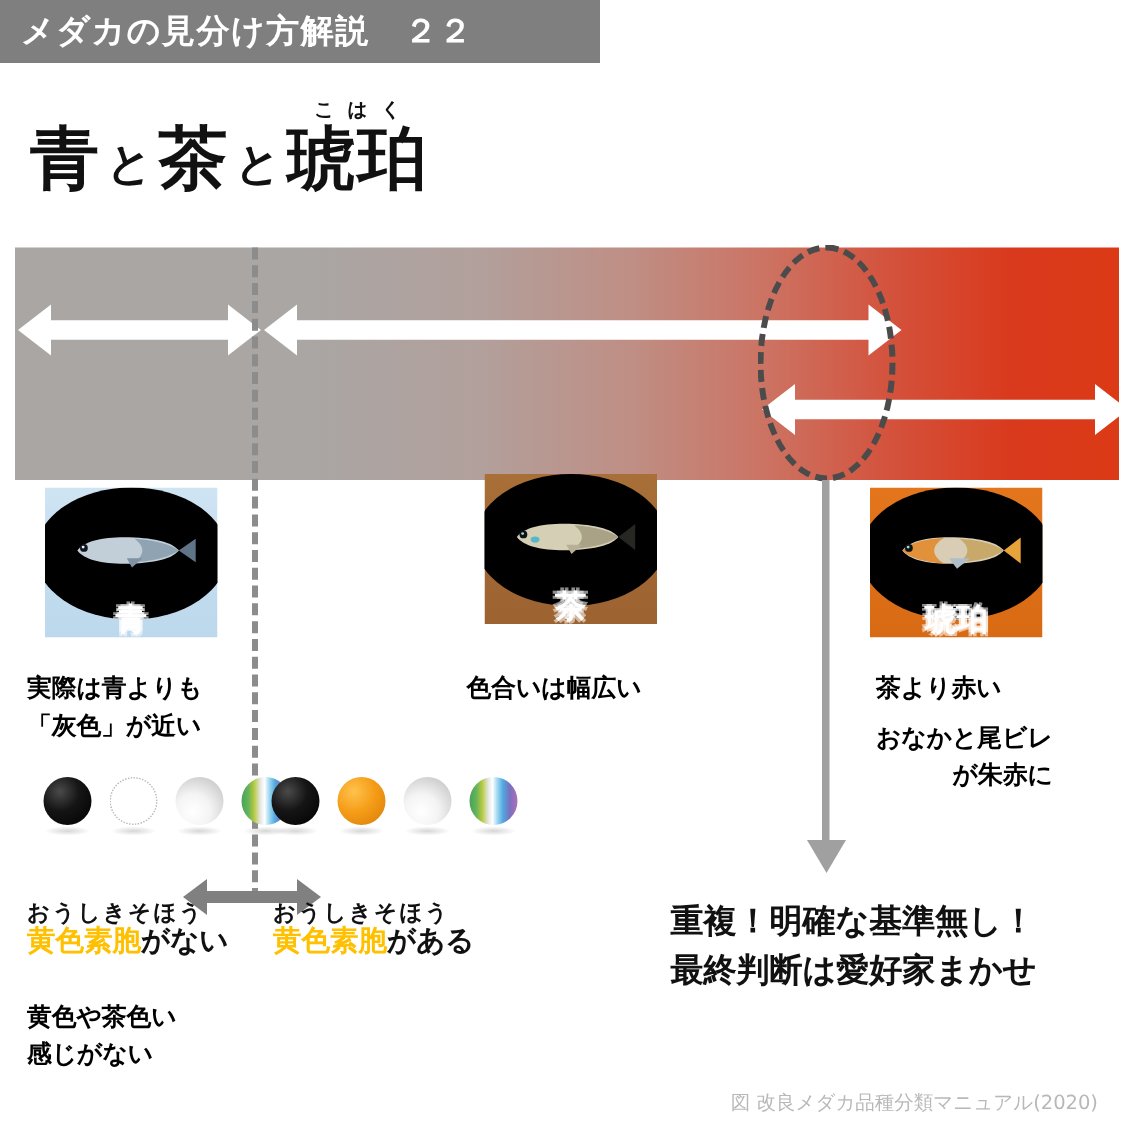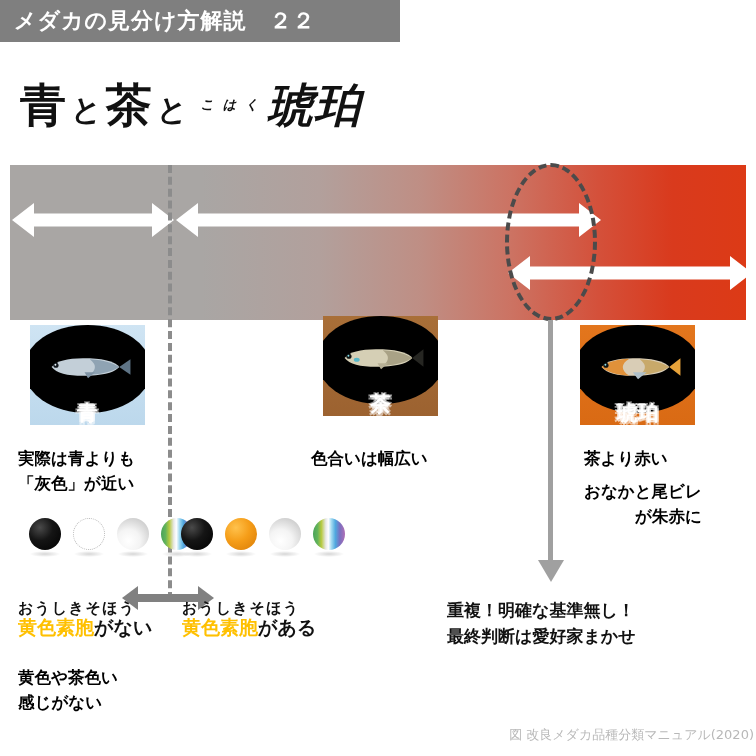--- a/index.html
+++ b/index.html
@@ -53,23 +53,23 @@
     letter-spacing: 1px;
   }
   .t-small {
     font-size: 30px;
     font-weight: bold;
     line-height: 1;
     padding: 0 4px 3px 4px;
   }
   .ruby-wrap {
     display: inline-flex;
+    flex-direction: column;
     align-items: center;
     line-height: 1;
-    font-style: italic;
   }
   .ruby-text {
     font-size: 13px;
     font-weight: bold;
     letter-spacing: 9px;
     padding-left: 9px;
     margin-bottom: 2px;
   }
 
   
@@ -331,30 +331,30 @@
     line-height: 1.1;
     display: block;
   }
   .pig-main .hl { color: #ffc000; }
 
   
   #bottom-note {
     position: absolute;
     left: 447px;
     top: 598px;
-    font-size: 17px;
+    font-size: 22px;
     font-weight: bold;
     line-height: 1.5;
     white-space: pre-line;
   }
 
   
   #footer {
     position: absolute;
-    right: 2px;
+    right: 24px;
     bottom: 12px;
     font-size: 13px;
     color: #b8b8b8;
     white-space: nowrap;
   }
 </style>
 </head>
 <body>
 
 <div class="header-bar">

